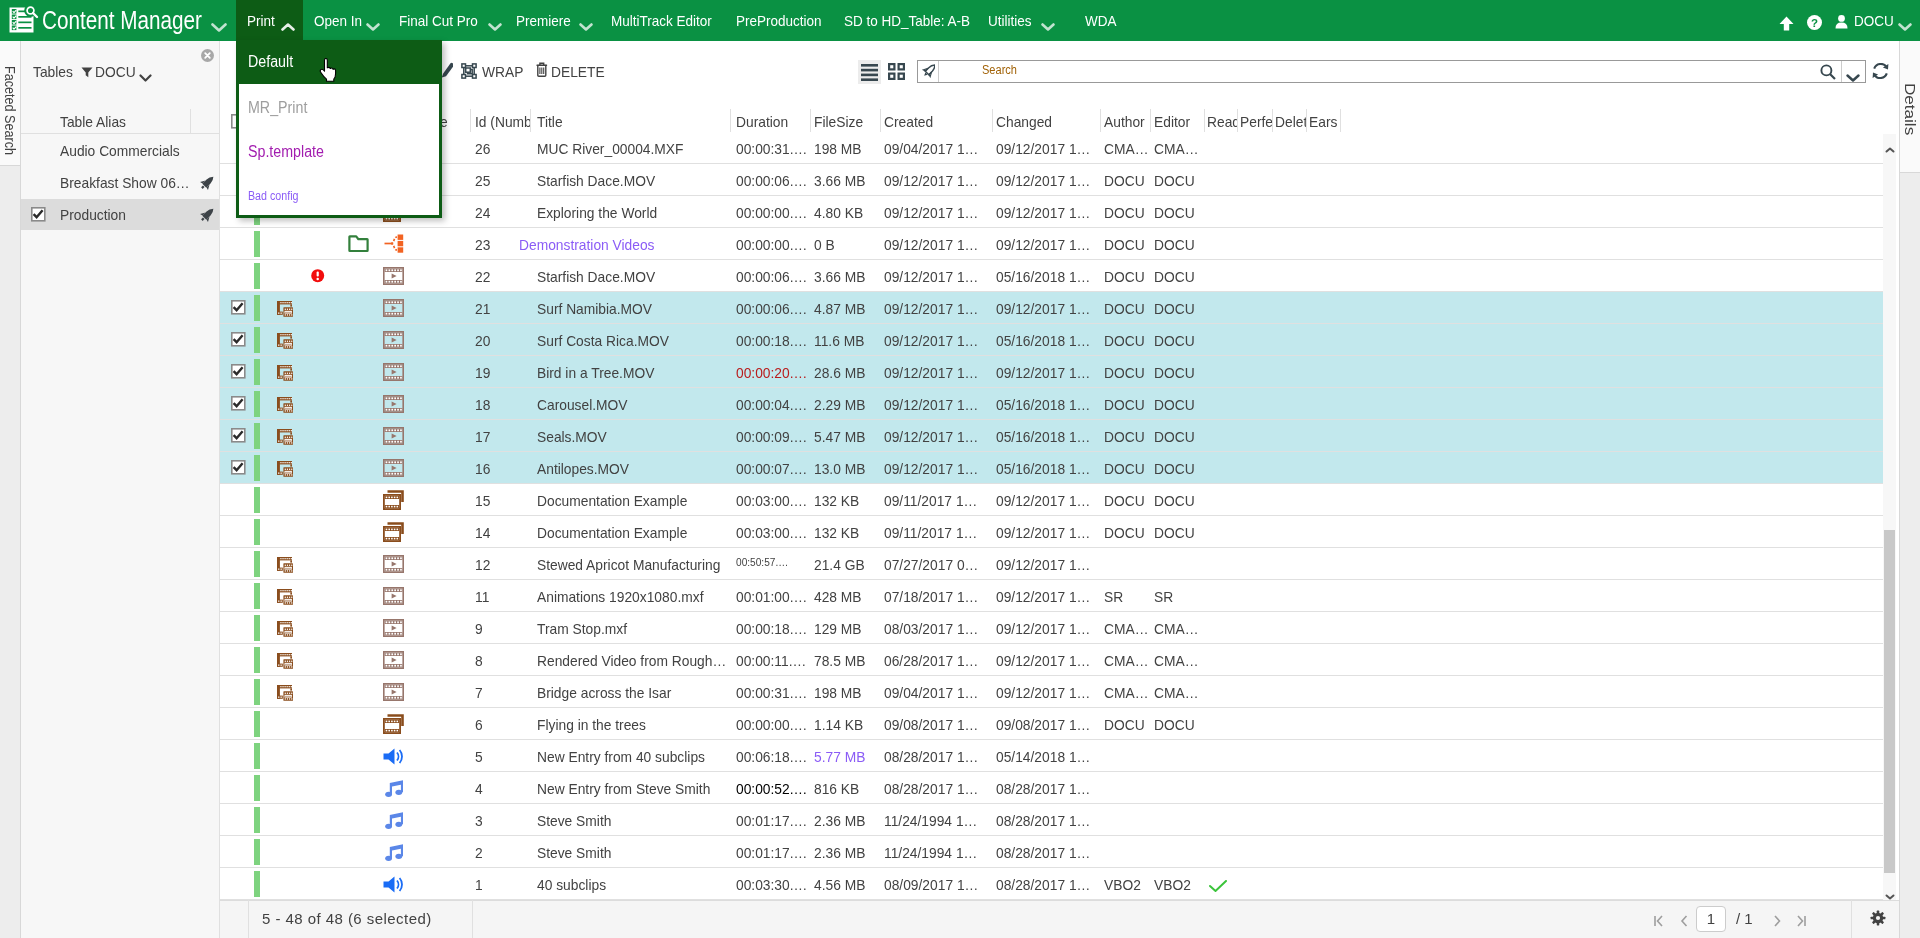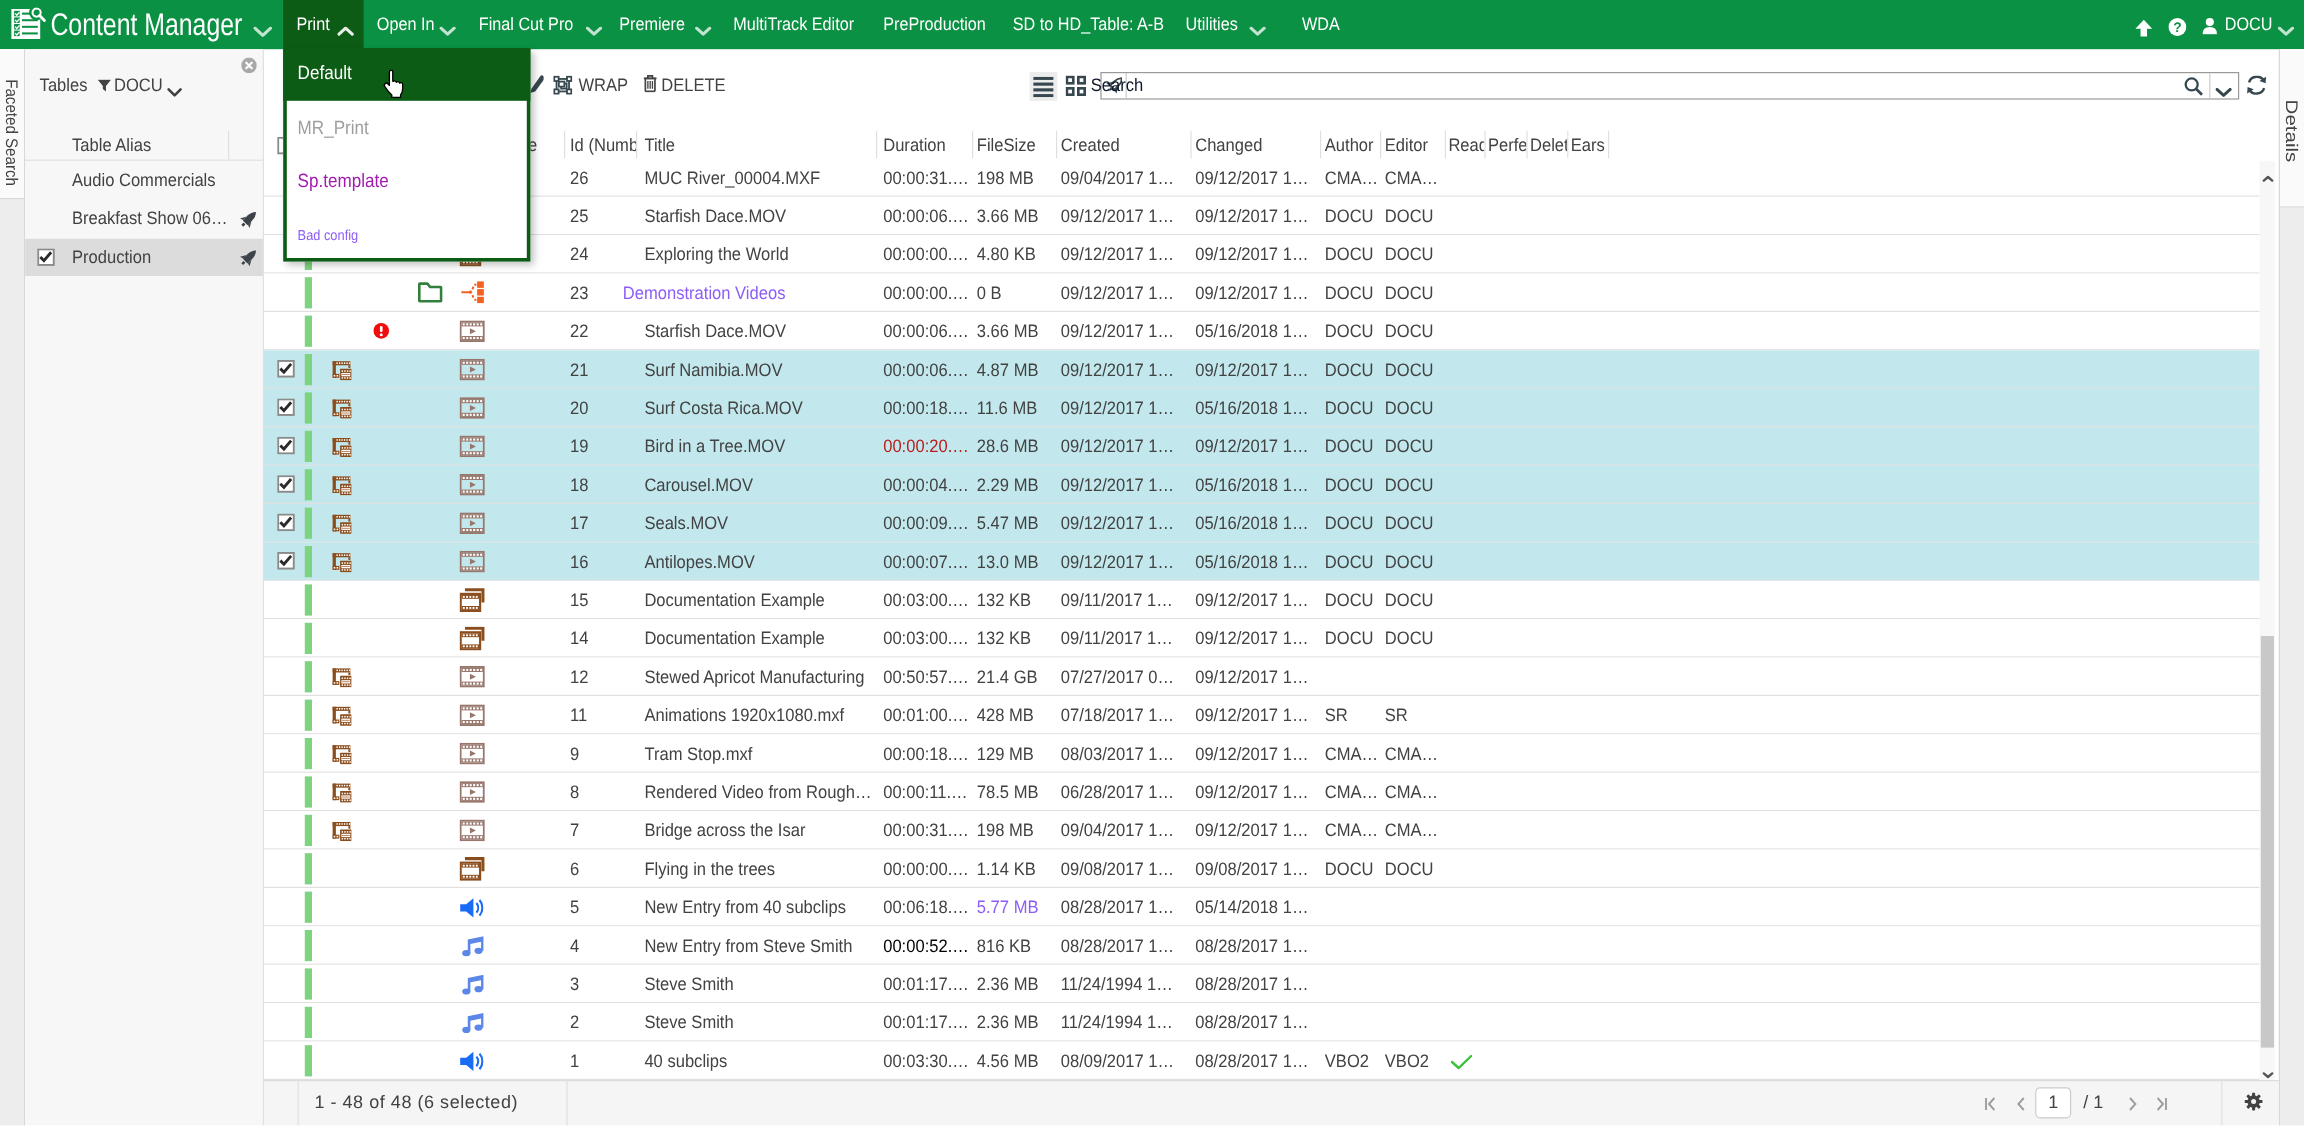--- a/index.html
+++ b/index.html
@@ -151,21 +151,21 @@
 <div class="ab" style="left:917px;top:60px;width:949px;height:23px;border:1px solid #999;box-sizing:border-box;background:#fff"></div>
 <div class="ab" style="left:921px;top:64px"><svg width="14" height="14" viewBox="0 0 14 14" style="">
       <g transform="rotate(45 7.5 7.5)">
         <path d="M7.5 -1.6 Q10 1.2 10 4.6 L10 9.6 L5 9.6 L5 4.6 Q5 1.2 7.5 -1.6 Z" fill="none" stroke="#37474f" stroke-width="1.4"></path>
         <path d="M5 5.6 L2.6 10 L5 9.3 Z" fill="none" stroke="#37474f" stroke-width="1.1"></path>
         <path d="M10 5.6 L12.4 10 L10 9.3 Z" fill="none" stroke="#37474f" stroke-width="1.1"></path>
         <path d="M5.9 10.4 L7.5 13.6 L9.1 10.4 Z" fill="#37474f"></path>
       </g>
     </svg></div>
 <div class="ab" style="left:938px;top:61px;width:1px;height:21px;background:#ccc"></div>
-<div class="t" style="left:909px;top:63px;font-size:15px;color:#0f172a"><span class="sx">Search</span></div>
+<div class="t" style="left:982px;top:63px;font-size:12px;color:#a16207"><span class="sx">Search</span></div>
 <div class="ab" style="left:1820px;top:64px"><svg width="16" height="16" viewBox="0 0 16 16" style="">
       <circle cx="6.4" cy="6.4" r="5" fill="none" stroke="#37474f" stroke-width="1.9"></circle>
       <path d="M10 10 L15 15" stroke="#37474f" stroke-width="2.2"></path>
     </svg></div>
 <div class="ab" style="left:1841px;top:61px;width:1px;height:21px;background:#ccc"></div>
 <div style="position:absolute;left:1846px;top:68px"><svg width="14" height="8" viewBox="0 0 14 8" style="">
       <path d="M1.5 1.5 L7.0 6.5 L12.5 1.5" fill="none" stroke="#37474f" stroke-width="2.4" stroke-linecap="round" stroke-linejoin="round"></path>
     </svg></div>
 <div class="ab" style="left:1872px;top:63px"><svg width="17" height="16" viewBox="0 0 17 16" style="">
       <g fill="none" stroke="#37474f" stroke-width="2.1">
@@ -834,21 +834,21 @@
       <rect x="11.299999999999999" y="2.4" width="1.7" height="1.8" fill="#fff"></rect>
       <rect x="11.299999999999999" y="13.8" width="1.7" height="1.8" fill="#fff"></rect>
       <rect x="14.2" y="2.4" width="1.7" height="1.8" fill="#fff"></rect>
       <rect x="14.2" y="13.8" width="1.7" height="1.8" fill="#fff"></rect>
       <rect x="17.1" y="2.4" width="1.7" height="1.8" fill="#fff"></rect>
       <rect x="17.1" y="13.8" width="1.7" height="1.8" fill="#fff"></rect>
       <path d="M8.6 6.5 L13.6 9 L8.6 11.5 Z" fill="#97766c"></path>
     </svg></div>
 <div class="t" style="left:475px;top:556px;font-size:15px;color:#424242"><span class="sx">12</span></div>
 <div class="t" style="left:537px;top:556px;font-size:15px;color:#424242"><span class="sx">Stewed Apricot Manufacturing</span></div>
-<div class="t" style="left:736px;top:556px;font-size:15px;color:#424242"><span class="sx">00:50:57.…</span></div>
+<div class="t" style="left:736px;top:556px;font-size:11px;color:#424242"><span class="sx">00:50:57.…</span></div>
 <div class="t" style="left:814px;top:556px;font-size:15px;color:#424242"><span class="sx">21.4 GB</span></div>
 <div class="t" style="left:884px;top:556px;font-size:15px;color:#424242"><span class="sx">07/27/2017 0…</span></div>
 <div class="t" style="left:996px;top:556px;font-size:15px;color:#424242"><span class="sx">09/12/2017 1…</span></div>
 <div class="ab" style="left:220px;top:580px;width:1663px;height:32px;background:#fff;border-bottom:1px solid #e0e0e0;box-sizing:border-box"></div>
 <div class="ab" style="left:254px;top:583px;width:6px;height:26px;background:#7ed37f"></div>
 <div style="position:absolute;left:277px;top:588px"><svg width="16" height="17" viewBox="0 0 16 17" style="">
       <rect x="0" y="1" width="15" height="3.4" fill="#8a4d1d"></rect>
       <rect x="1.3" y="2" width="1.15" height="1.3" fill="#fff"></rect>
       <rect x="3.37" y="2" width="1.15" height="1.3" fill="#fff"></rect>
       <rect x="5.4399999999999995" y="2" width="1.15" height="1.3" fill="#fff"></rect>
@@ -1164,21 +1164,21 @@
 <div style="position:absolute;left:1885px;top:139px"><svg width="10" height="6" viewBox="0 0 10 6" style="">
       <path d="M1.5 4.5 L5.0 1.5 L8.5 4.5" fill="none" stroke="#555" stroke-width="2" stroke-linecap="round" stroke-linejoin="round"></path>
     </svg></div>
 <div style="position:absolute;left:1885px;top:886px"><svg width="10" height="6" viewBox="0 0 10 6" style="">
       <path d="M1.5 1.5 L5.0 4.5 L8.5 1.5" fill="none" stroke="#555" stroke-width="2" stroke-linecap="round" stroke-linejoin="round"></path>
     </svg></div>
 <div class="ab" style="left:1884px;top:530px;width:11px;height:343px;background:#c8c8c8"></div>
 <div class="ab" style="left:220px;top:900px;width:1679px;height:38px;background:#f5f5f5;border-top:1px solid #dcdcdc;box-sizing:border-box"></div>
 <div class="ab" style="left:248px;top:900px;width:1px;height:38px;background:#e0e0e0"></div>
 <div class="ab" style="left:472px;top:900px;width:1px;height:38px;background:#e0e0e0"></div>
-<div class="t" style="left:262px;top:910px;font-size:15px;letter-spacing:0.45px;color:#424242">1 - 48 of 48 (6 selected)</div>
+<div class="t" style="left:262px;top:910px;font-size:15px;letter-spacing:0.45px;color:#424242">5 - 48 of 48 (6 selected)</div>
 <div class="ab" style="left:1654px;top:913px"><svg width="9" height="12" viewBox="0 0 9 12" style="">
       <path d="M1 1 V11 M8 1 L3.5 6 L8 11" stroke="#9e9e9e" stroke-width="1.6" fill="none"></path>
     </svg></div>
 <div class="ab" style="left:1680px;top:913px"><svg width="8" height="12" viewBox="0 0 8 12" style="">
       <path d="M6.5 1 L2 6 L6.5 11" stroke="#9e9e9e" stroke-width="1.6" fill="none"></path>
     </svg></div>
 <div class="ab" style="left:1696px;top:906px;width:30px;height:26px;background:#fff;border:1px solid #ccc;border-radius:4px;box-sizing:border-box;text-align:center;line-height:24px;font-size:15px;color:#424242">1</div>
 <div class="t" style="left:1736px;top:910px;font-size:15px;color:#424242">/ 1</div>
 <div class="ab" style="left:1773px;top:913px"><svg width="8" height="12" viewBox="0 0 8 12" style="">
       <path d="M2 1 L6.5 6 L2 11" stroke="#9e9e9e" stroke-width="1.6" fill="none"></path>

